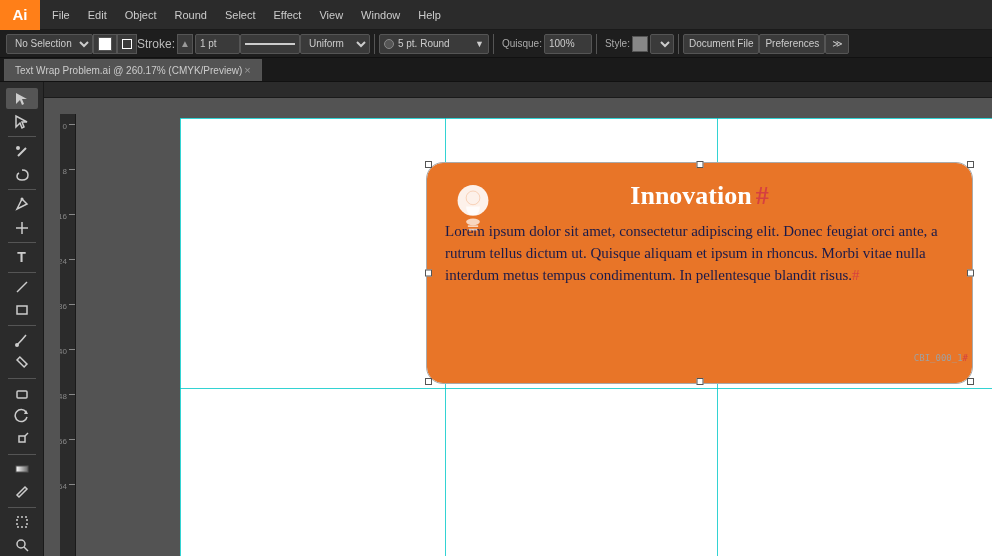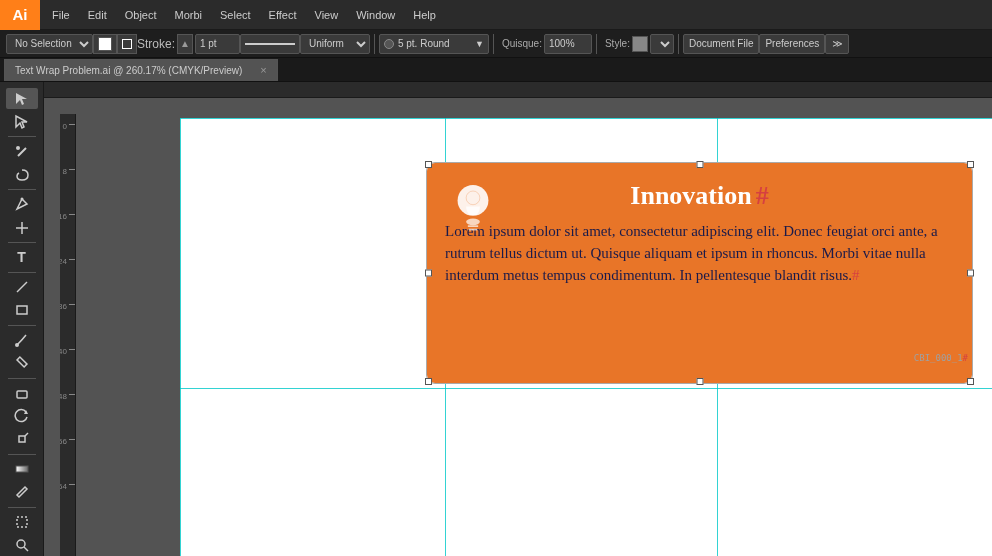--- a/index.html
+++ b/index.html
@@ -54,21 +54,21 @@
     .style-ctrl { display: flex; align-items: center; gap: 2px; }
     .style-swatch { width: 16px; height: 16px; background: #888; border: 1px solid #555; }
 
     
     #tab-bar {
       width: 992px; height: 24px; background: #1a1a1a; display: flex; align-items: flex-end;
       border-bottom: 1px solid #111;
     }
     .tab {
       height: 22px; background: #3a3a3a; border: 1px solid #555; border-bottom: none;
-      padding: 0 10px; display: flex; align-items: center; gap: 18px;
+      padding: 0 10px; display: flex; align-items: center; gap: 2px;
       font-size: 10px; color: #ccc; cursor: pointer; margin-left: 4px;
     }
     .tab.active { background: #535353; border-bottom: 1px solid #535353; }
     .tab-close { font-size: 11px; color: #999; cursor: pointer; }
 
     
     #workspace {
       width: 992px; height: calc(556px - 30px - 28px - 24px);
       display: flex;
     }
@@ -119,21 +119,21 @@
     .guide-h {
       position: absolute; left: 0; right: 0; height: 1px; background: #00c8c8; opacity: 0.8; z-index: 5;
     }
 
     
     #innovation-card {
       position: absolute;
       left: 247px; top: 45px;
       width: 545px; height: 220px;
       background: #e87528;
-      border-radius: 8px;
+      border-radius: 16px;
       padding: 16px;
       z-index: 10;
       border: 2px solid transparent;
       outline: 1px solid #aaa;
     }
     #innovation-card .card-title {
       font-size: 26px; font-weight: bold; color: white;
       text-align: center; margin-bottom: 10px; font-family: Georgia, serif;
       display: flex; align-items: center; justify-content: center; gap: 4px;
     }
@@ -160,21 +160,21 @@
   </style>
 </head>
 <body>
 
 <div id="menu-bar">
   <div id="ai-logo">Ai</div>
   <div class="menu-items">
     <span class="menu-item">File</span>
     <span class="menu-item">Edit</span>
     <span class="menu-item">Object</span>
-    <span class="menu-item">Morbi</span>
+    <span class="menu-item">Round</span>
     <span class="menu-item">Select</span>
     <span class="menu-item">Effect</span>
     <span class="menu-item">View</span>
     <span class="menu-item">Window</span>
     <span class="menu-item">Help</span>
   </div>
 </div>
 
 <div id="control-bar">
   <select class="ctrl-select">

